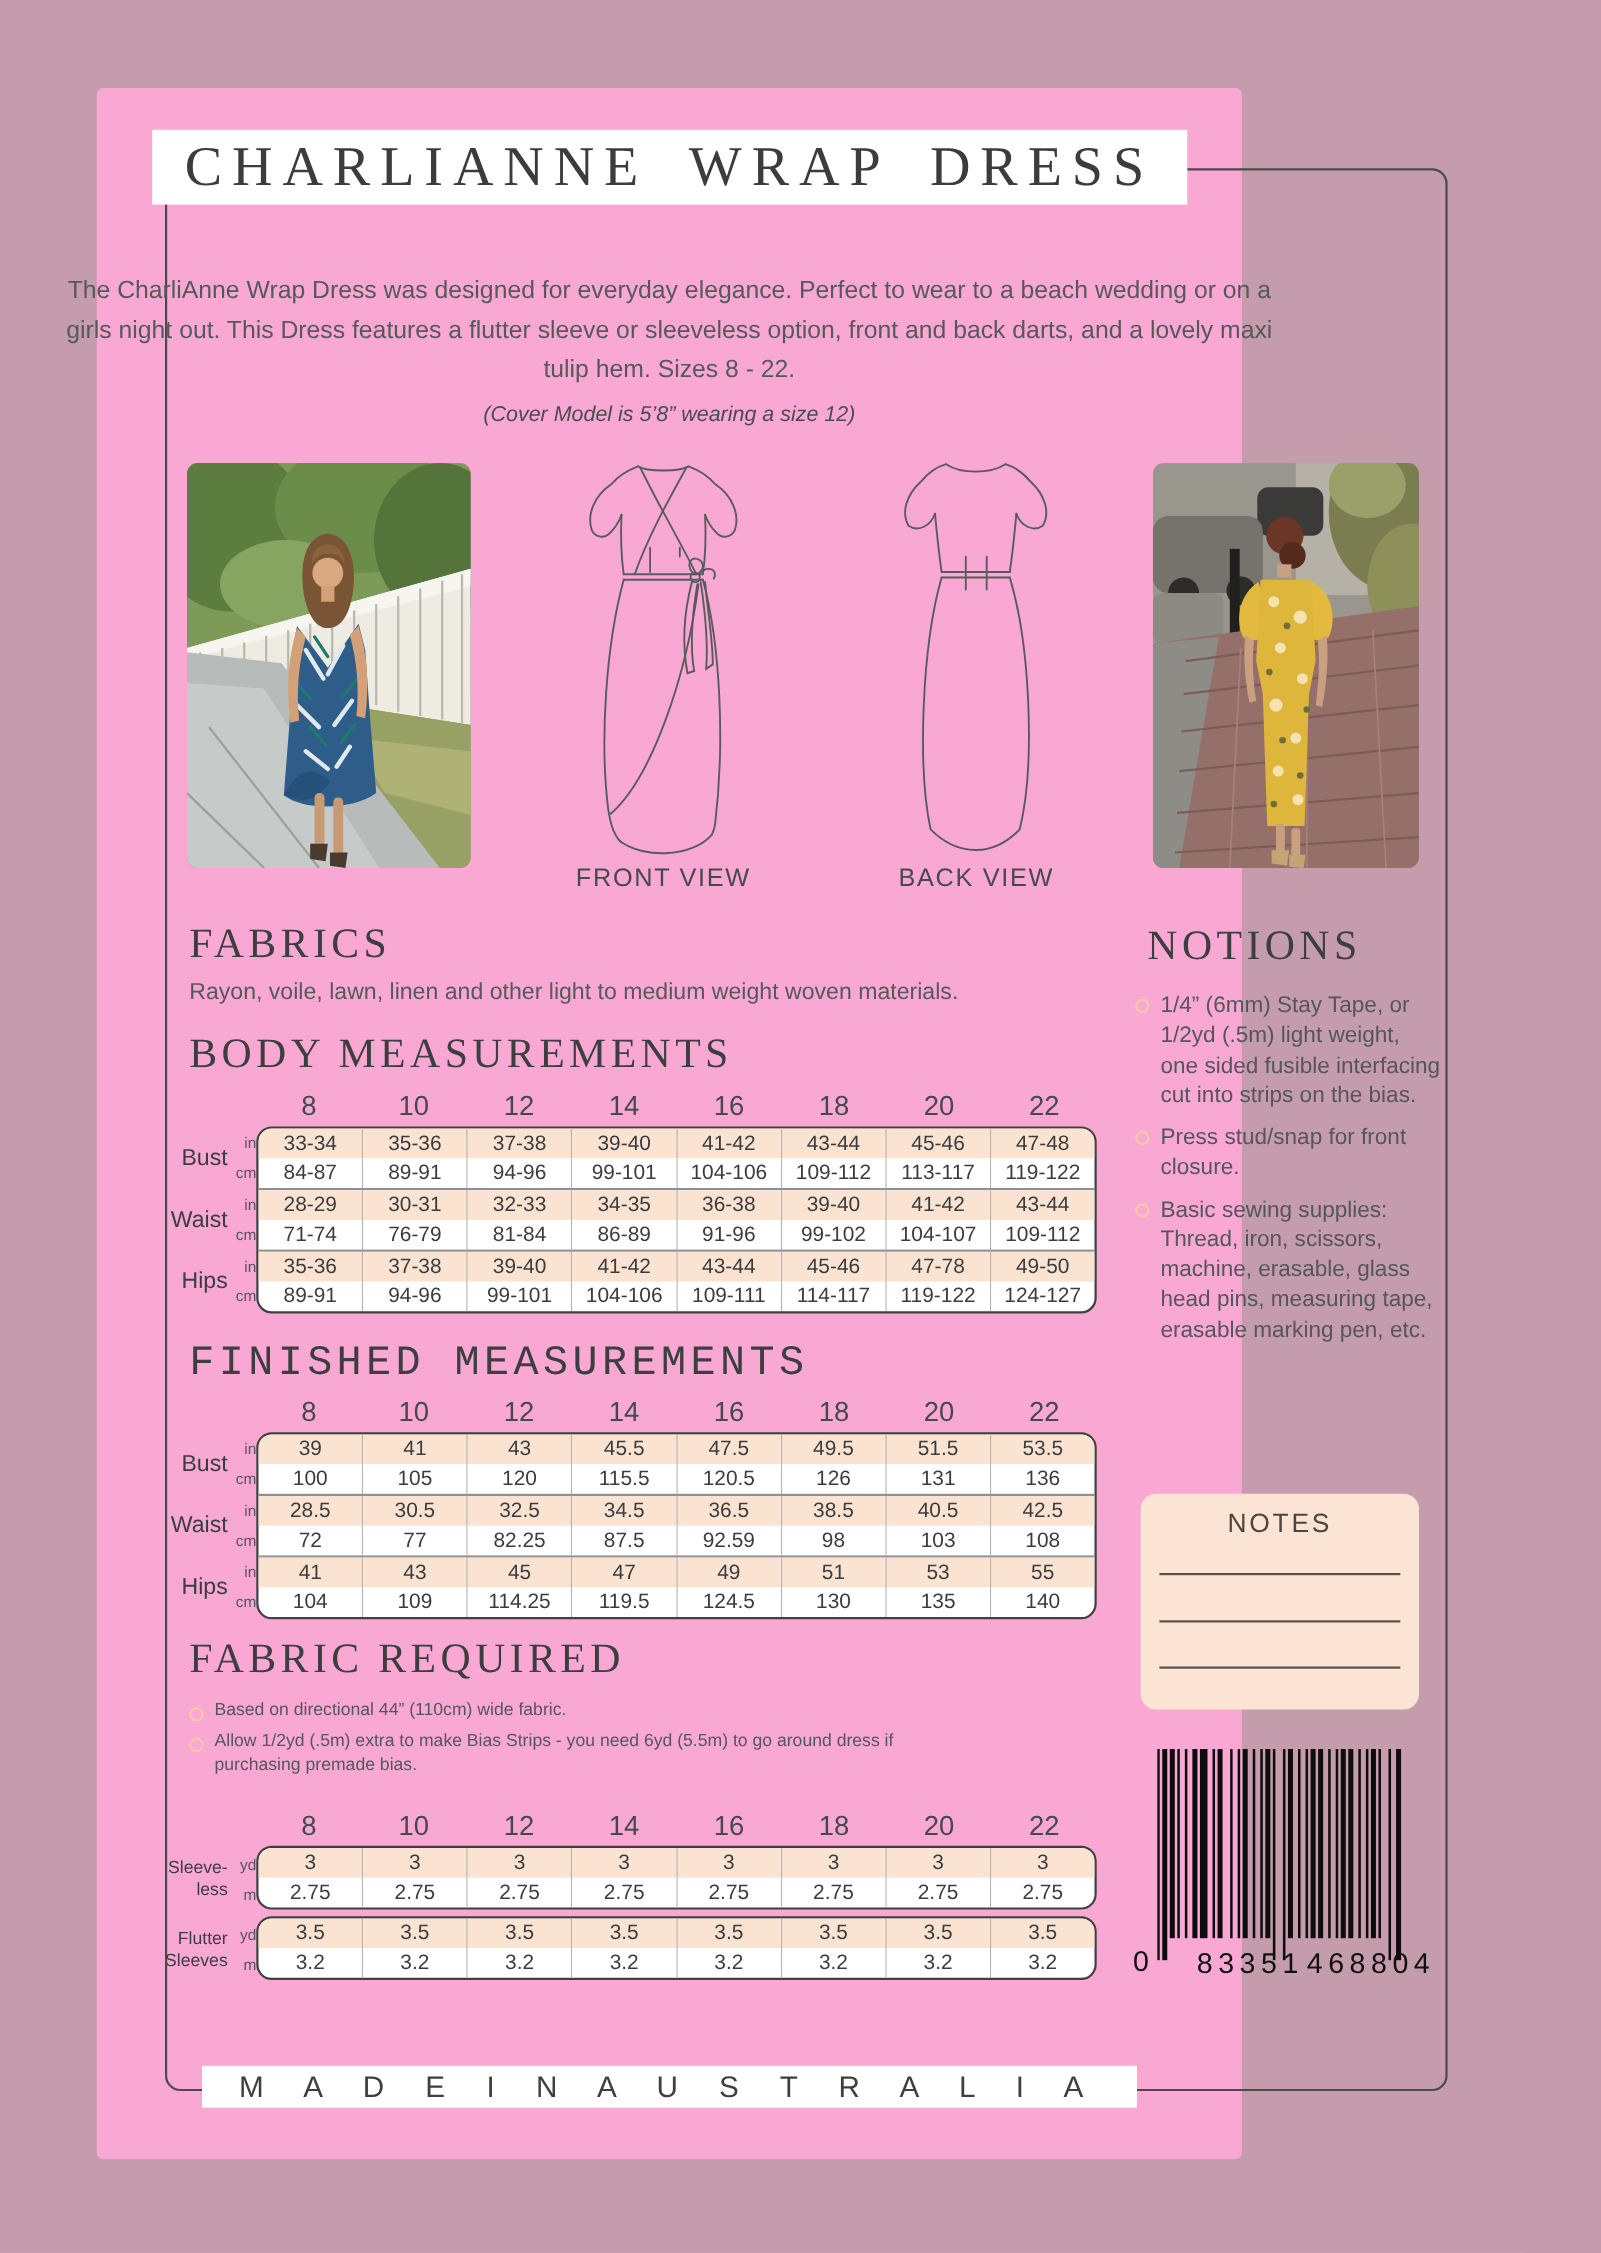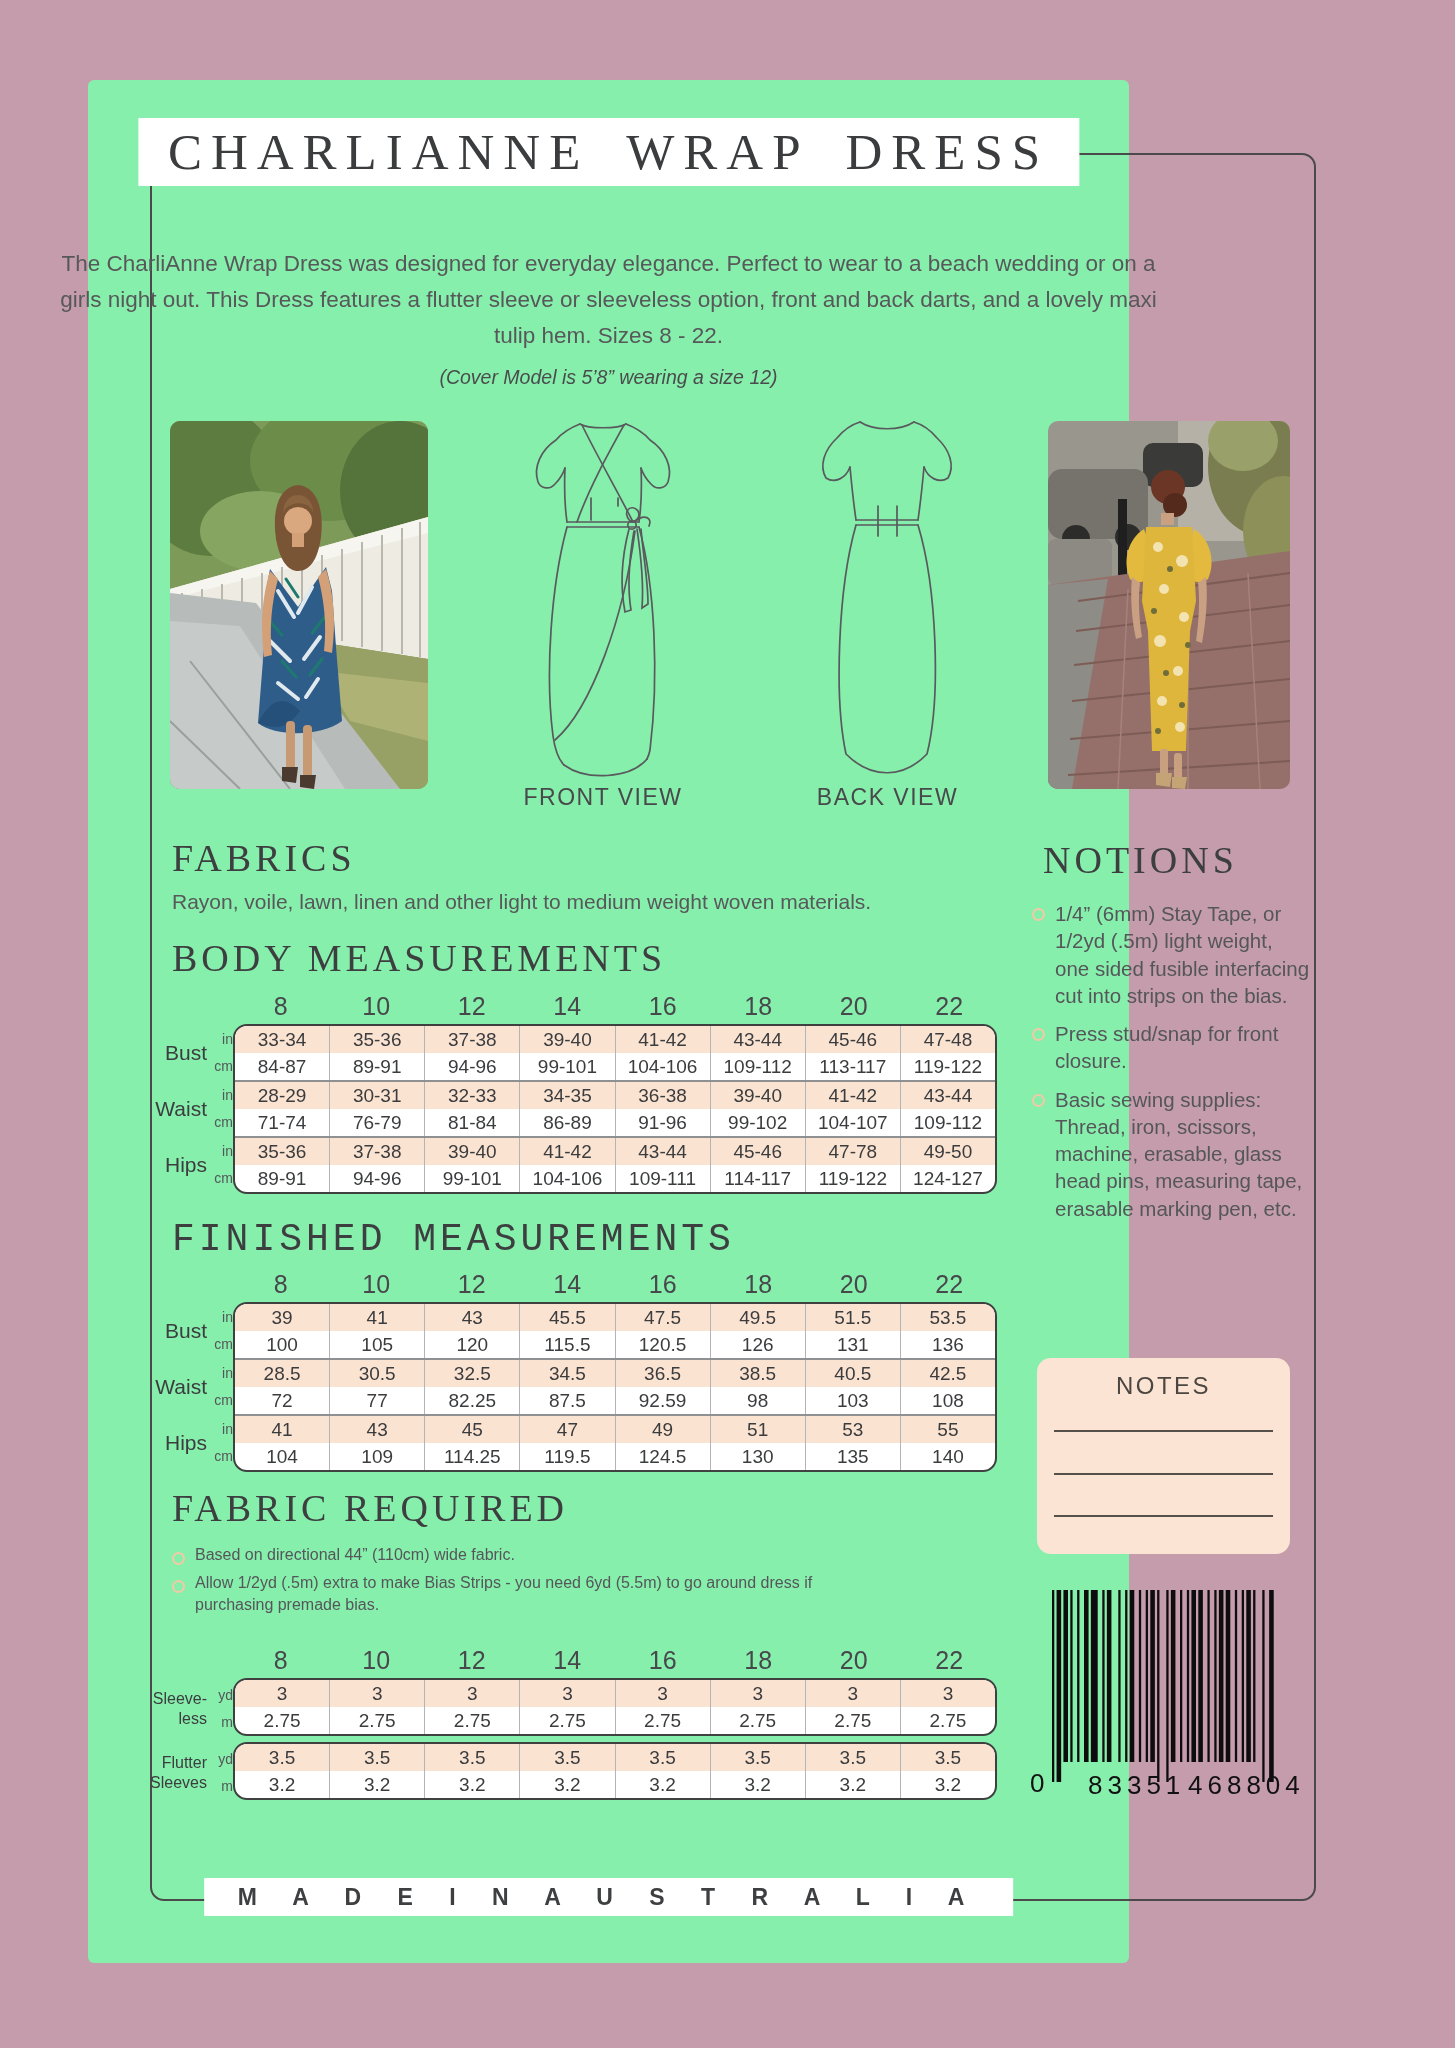--- a/index.html
+++ b/index.html
@@ -7,38 +7,38 @@
     width:1455px;height:2048px;
     background:#c59cab;
     font-family:"Liberation Sans", sans-serif;
     position:relative;
     -webkit-font-smoothing:antialiased;
   }
   #poster{position:absolute;inset:0;}
   
   #card{
     position:absolute;left:88px;top:80px;width:1041px;height:1883px;
-    background:#86efac;border-radius:6px;
+    background:#f9a8d4;border-radius:6px;
   }
   
   #frame{
     position:absolute;left:62px;top:73px;width:1162px;height:1744px;
     border:2px solid #4a4a4a;border-radius:14px;
   }
   .title{
     position:absolute;top:38px;left:50%;transform:translateX(-50%);
     background:#fff;padding:0 30px;white-space:nowrap;
     font-family:"Liberation Serif", serif;
     font-size:51px;letter-spacing:9px;word-spacing:16px;color:#3b3c3e;
     line-height:68px;
   }
   .made-in{
     position:absolute;top:1798px;left:50%;transform:translateX(-50%);
     background:#fff;padding:0 34px;white-space:nowrap;
-    font-size:23px;letter-spacing:15px;color:#3e3f41;line-height:38px;font-weight:bold;
+    font-size:27px;letter-spacing:15px;color:#3e3f41;line-height:38px;
   }
   .desc{
     position:absolute;top:166px;left:50%;transform:translateX(-50%);
     width:1130px;text-align:center;
     font-size:22.5px;line-height:1.6;color:#57585a;
   }
   .cover-note{
     position:absolute;top:286px;left:50%;transform:translateX(-50%);
     font-style:italic;font-size:19.5px;color:#4a4b4d;white-space:nowrap;
   }

